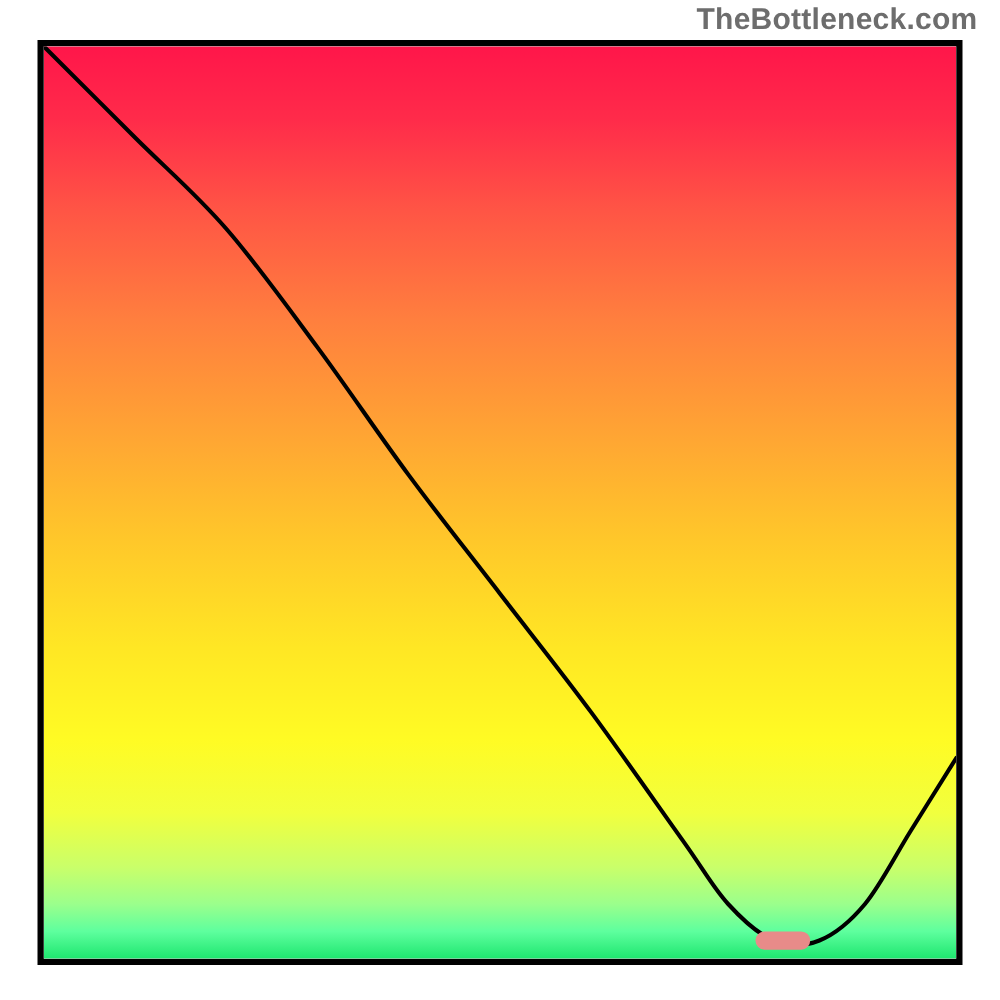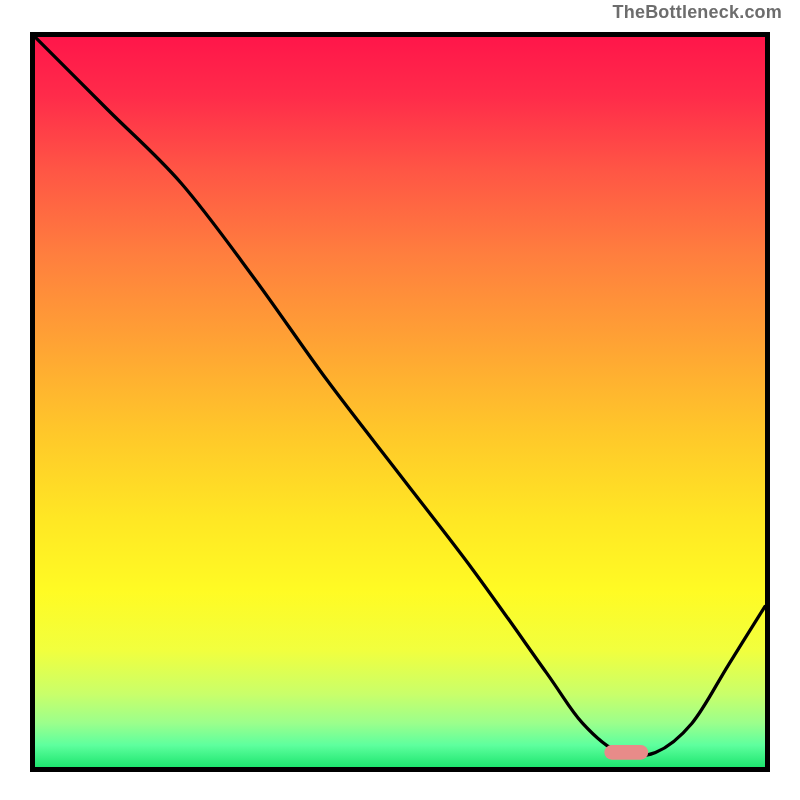--- a/index.html
+++ b/index.html
@@ -14,21 +14,21 @@
   .page {
     position: relative;
     width: 800px;
     height: 800px;
     background: #ffffff;
   }
   .watermark {
     position: absolute;
     top: 2px;
     right: 18px;
-    font-size: 18px;
+    font-size: 24px;
     font-weight: 600;
     color: #6d6d6d;
     letter-spacing: 0.2px;
   }
   .plot-frame {
     position: absolute;
     top: 32px;
     left: 30px;
     width: 740px;
     height: 740px;

